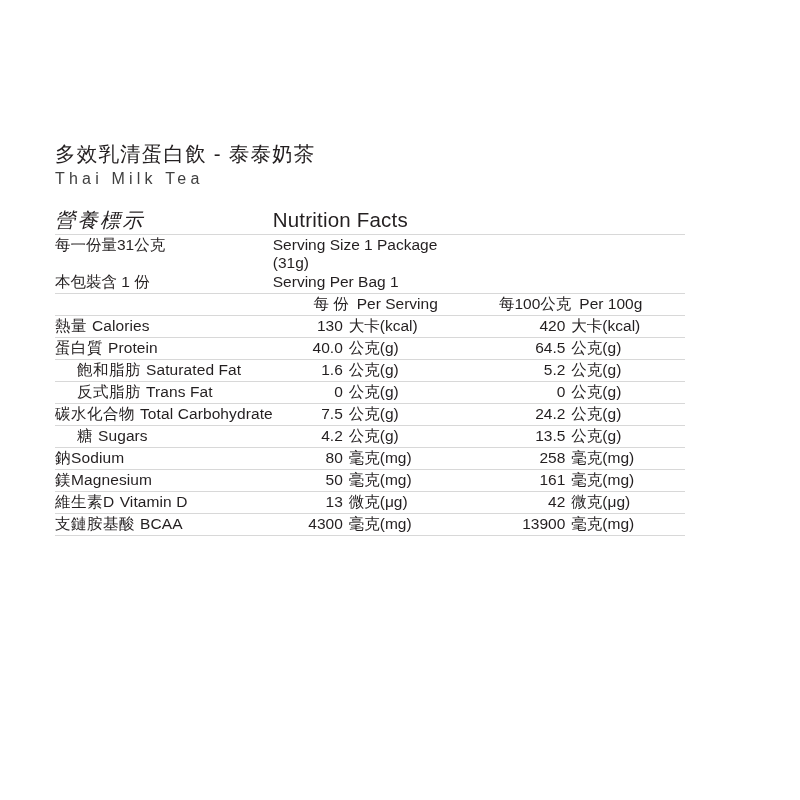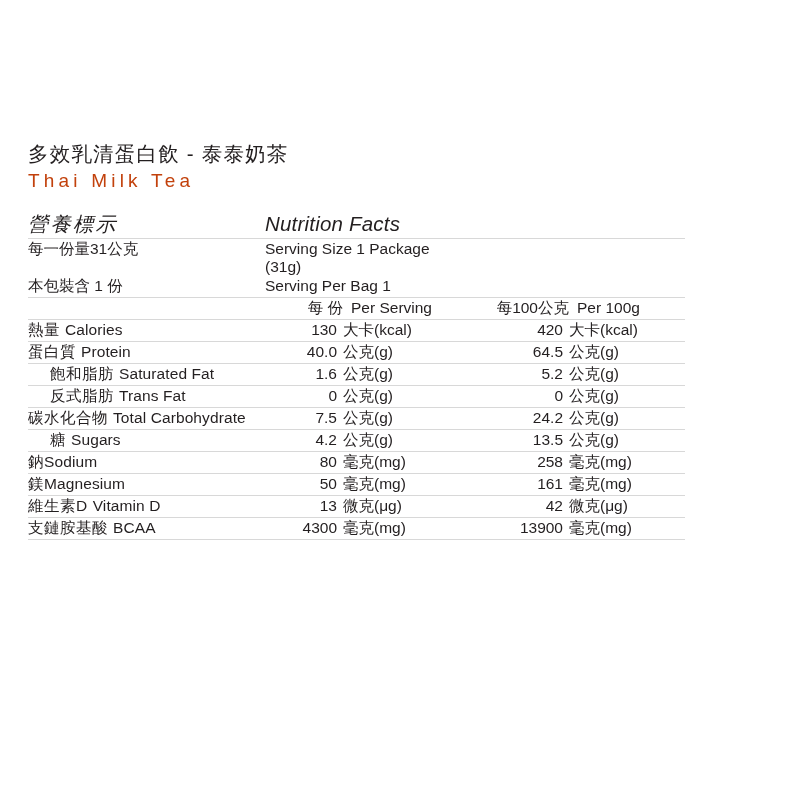--- a/index.html
+++ b/index.html
@@ -12,37 +12,37 @@
     background: #ffffff;
     font-family: "Liberation Sans", "DejaVu Sans", sans-serif;
     color: #231f20;
     -webkit-font-smoothing: antialiased;
   }
   .page {
     position: relative;
     width: 740px;
     height: 800px;
     box-sizing: border-box;
-    padding: 140px 55px 0 28px;
+    padding: 140px 55px 0 55px;
   }
   .title-block {
     margin-bottom: 18px;
   }
   .title-cn {
     font-size: 20.5px;
     letter-spacing: 1.2px;
     line-height: 1.35;
     color: #231f20;
     font-weight: 400;
   }
   .title-en {
-    font-size: 19px;
+    font-size: 16px;
     letter-spacing: 4.2px;
     line-height: 1.35;
-    color: #c2410c;
+    color: #404040;
     font-weight: 400;
   }
   table.nf {
     width: 100%;
     border-collapse: collapse;
     font-size: 15.5px;
   }
   table.nf td {
     padding: 0;
     vertical-align: baseline;
@@ -58,21 +58,20 @@
     padding-bottom: 9px;
   }
   .hdr-cn {
     font-size: 20px;
     letter-spacing: 2.5px;
     font-style: italic;
   }
   .hdr-en {
     font-size: 20.5px;
     letter-spacing: 0.2px;
-    font-style: italic;
   }
   .serving-row td {
     padding-top: 7px;
     padding-bottom: 2px;
     font-size: 15.5px;
     margin-top: 40px;
   }
   .serving-row2 td {
     padding-top: 1px;
     padding-bottom: 8px;

